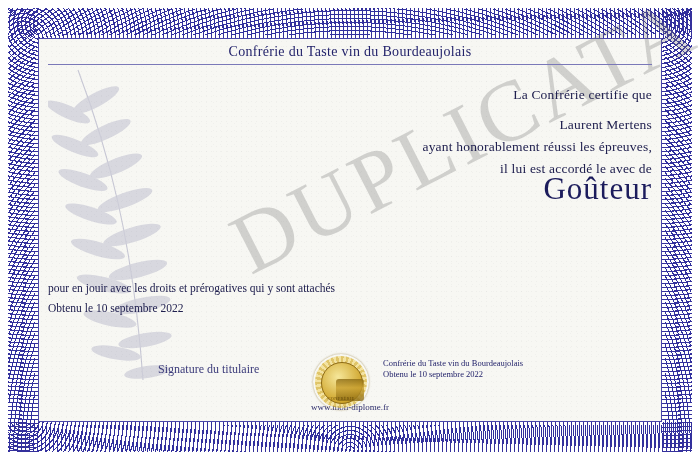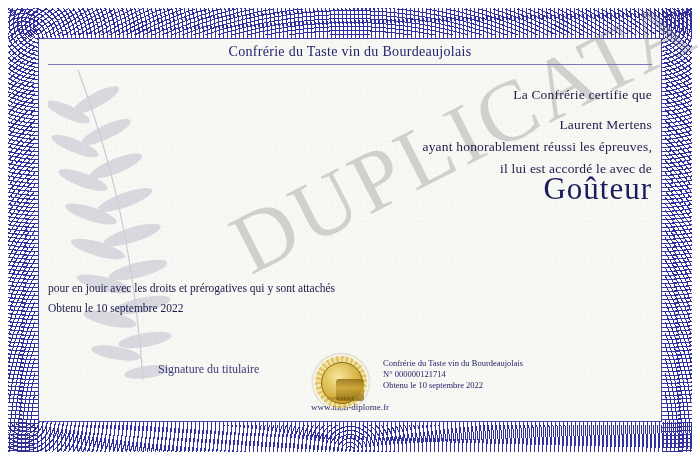--- a/index.html
+++ b/index.html
@@ -307,21 +307,20 @@
 
     <div class="block-rights">
       <div>pour en jouir avec les droits et prérogatives qui y sont attachés</div>
       <div>Obtenu le 10 septembre 2022</div>
     </div>
 
     <div class="signature-label">Signature du titulaire</div>
 
     <div class="issuer-block">
       <div>Confrérie du Taste vin du Bourdeaujolais</div>
-      <div>N° 000000121714</div>
       <div>Obtenu le 10 septembre 2022</div>
     </div>
 
     <div class="website">www.mon-diplome.fr</div>
 
     <div class="seal">
       <div class="seal-notch"></div>
       <div class="seal-ring" style="background:radial-gradient(circle at 42% 36%, rgba(253,243,176,0.0) 0%, rgba(232,197,68,0.0) 100%);"></div>
       <div class="seal-inner">
         <div class="seal-emblem"></div>

